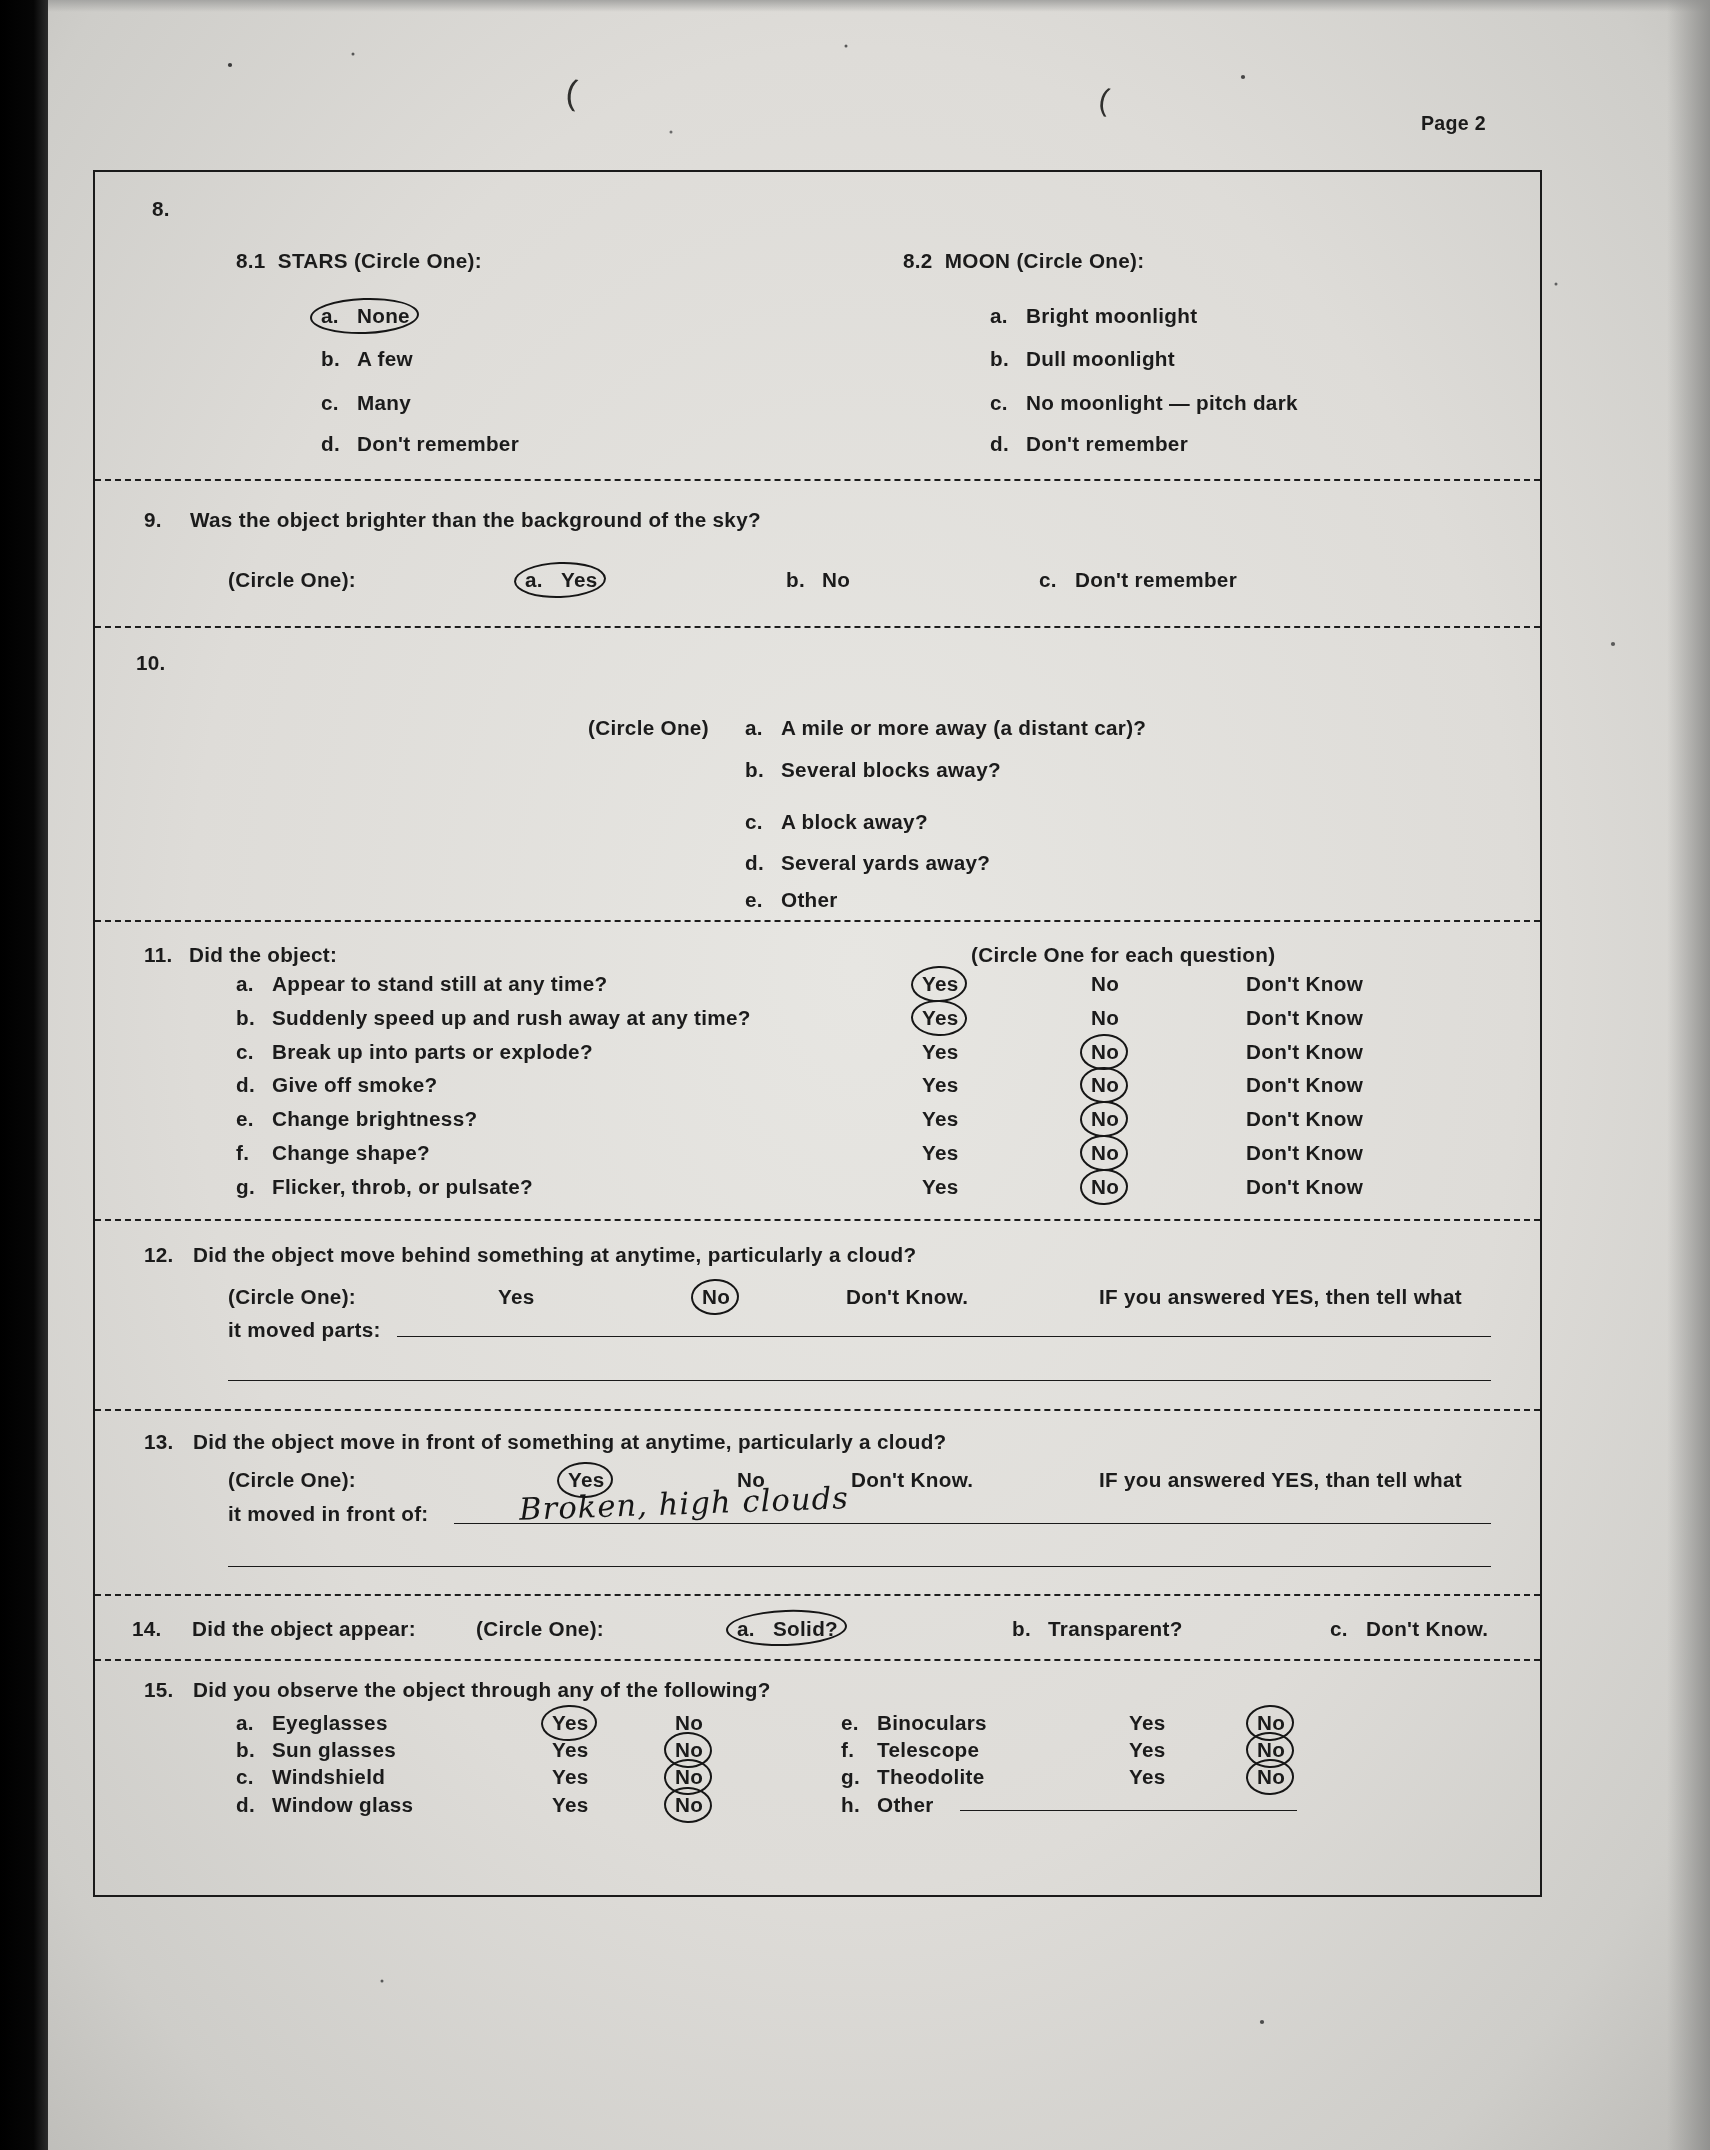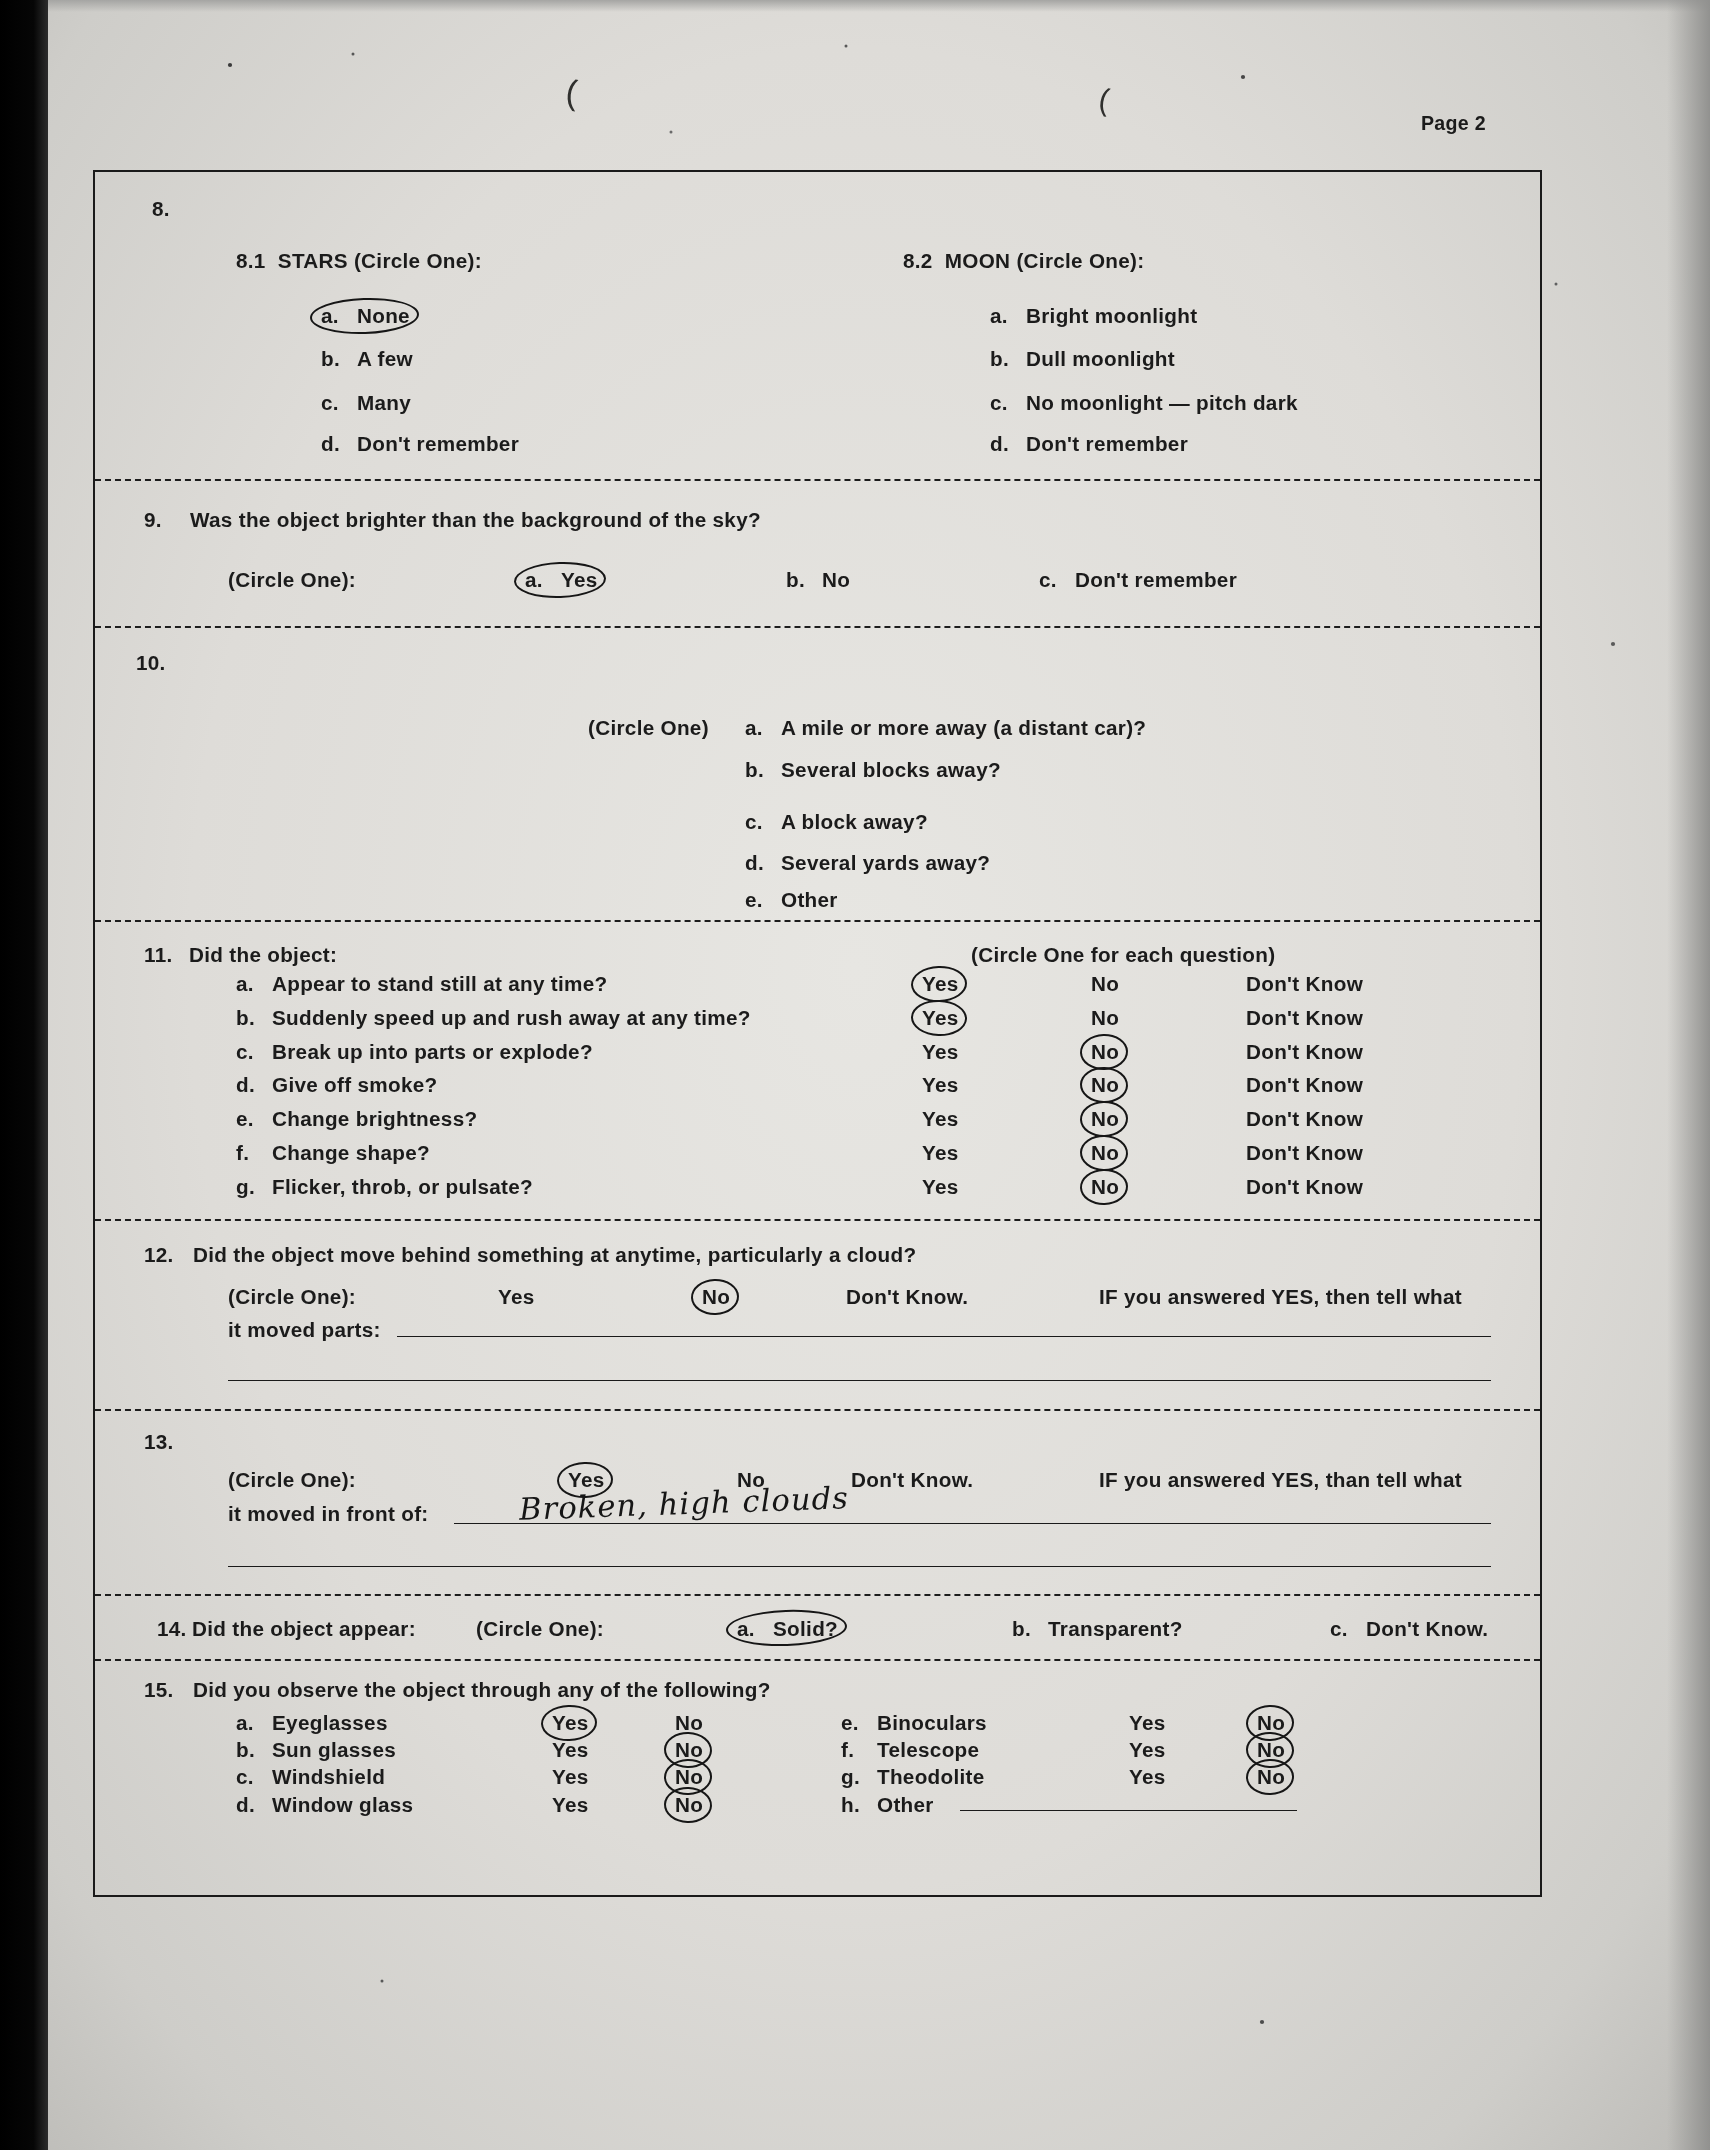--- a/index.html
+++ b/index.html
@@ -143,35 +143,36 @@
       <span class="abs" style="left:751px;top:64px">Don't Know.</span>
       <span class="abs" style="left:1004px;top:64px">IF you answered YES, then tell what</span>
 
       <span class="abs" style="left:133px;top:97px">it moved parts:</span>
       <div class="uline" style="left:302px;top:115px;width:1094px"></div>
       <div class="uline" style="left:133px;top:159px;width:1263px"></div>
     </section>
 
     <section class="sec" style="height:185px">
       <span class="abs" style="left:49px;top:19px">13.</span>
+      <span class="abs" style="left:98px;top:19px">Did the object move in front of something at anytime, particularly a cloud?</span>
 
       <span class="abs it" style="left:133px;top:57px">(Circle One):</span>
       <span class="abs" style="left:473px;top:57px"><span class="circ"><span>Yes</span></span></span>
       <span class="abs" style="left:642px;top:57px">No</span>
       <span class="abs" style="left:756px;top:57px">Don't Know.</span>
       <span class="abs" style="left:1004px;top:57px">IF you answered YES, than tell what</span>
 
       <span class="abs" style="left:133px;top:91px">it moved in front of:</span>
       <div class="uline" style="left:359px;top:112px;width:1037px"></div>
       <span class="abs hand" style="left:424px;top:75px;transform:rotate(-2deg)">Broken, high clouds</span>
       <div class="uline" style="left:133px;top:155px;width:1263px"></div>
     </section>
 
     <section class="sec" style="height:65px">
-      <span class="abs" style="left:62px;top:20.7px">14.</span>
+      <span class="abs" style="left:37px;top:20.7px">14.</span>
       <span class="abs" style="left:97px;top:20.7px">Did the object appear:</span>
       <span class="abs it" style="left:381px;top:20.7px">(Circle One):</span>
       <span class="abs" style="left:642px;top:20.7px"><span class="circ"><span class="olet">a.</span><span>Solid?</span></span></span>
       <span class="abs" style="left:917px;top:20.7px"><span class="olet">b.</span><span>Transparent?</span></span>
       <span class="abs" style="left:1235px;top:20.7px"><span class="olet">c.</span><span>Don't Know.</span></span>
     </section>
 
     <section class="sec" style="height:234px">
       <span class="abs" style="left:49px;top:17.4px">15.</span>
       <span class="abs" style="left:98px;top:17.4px">Did you observe the object through any of the following?</span>

